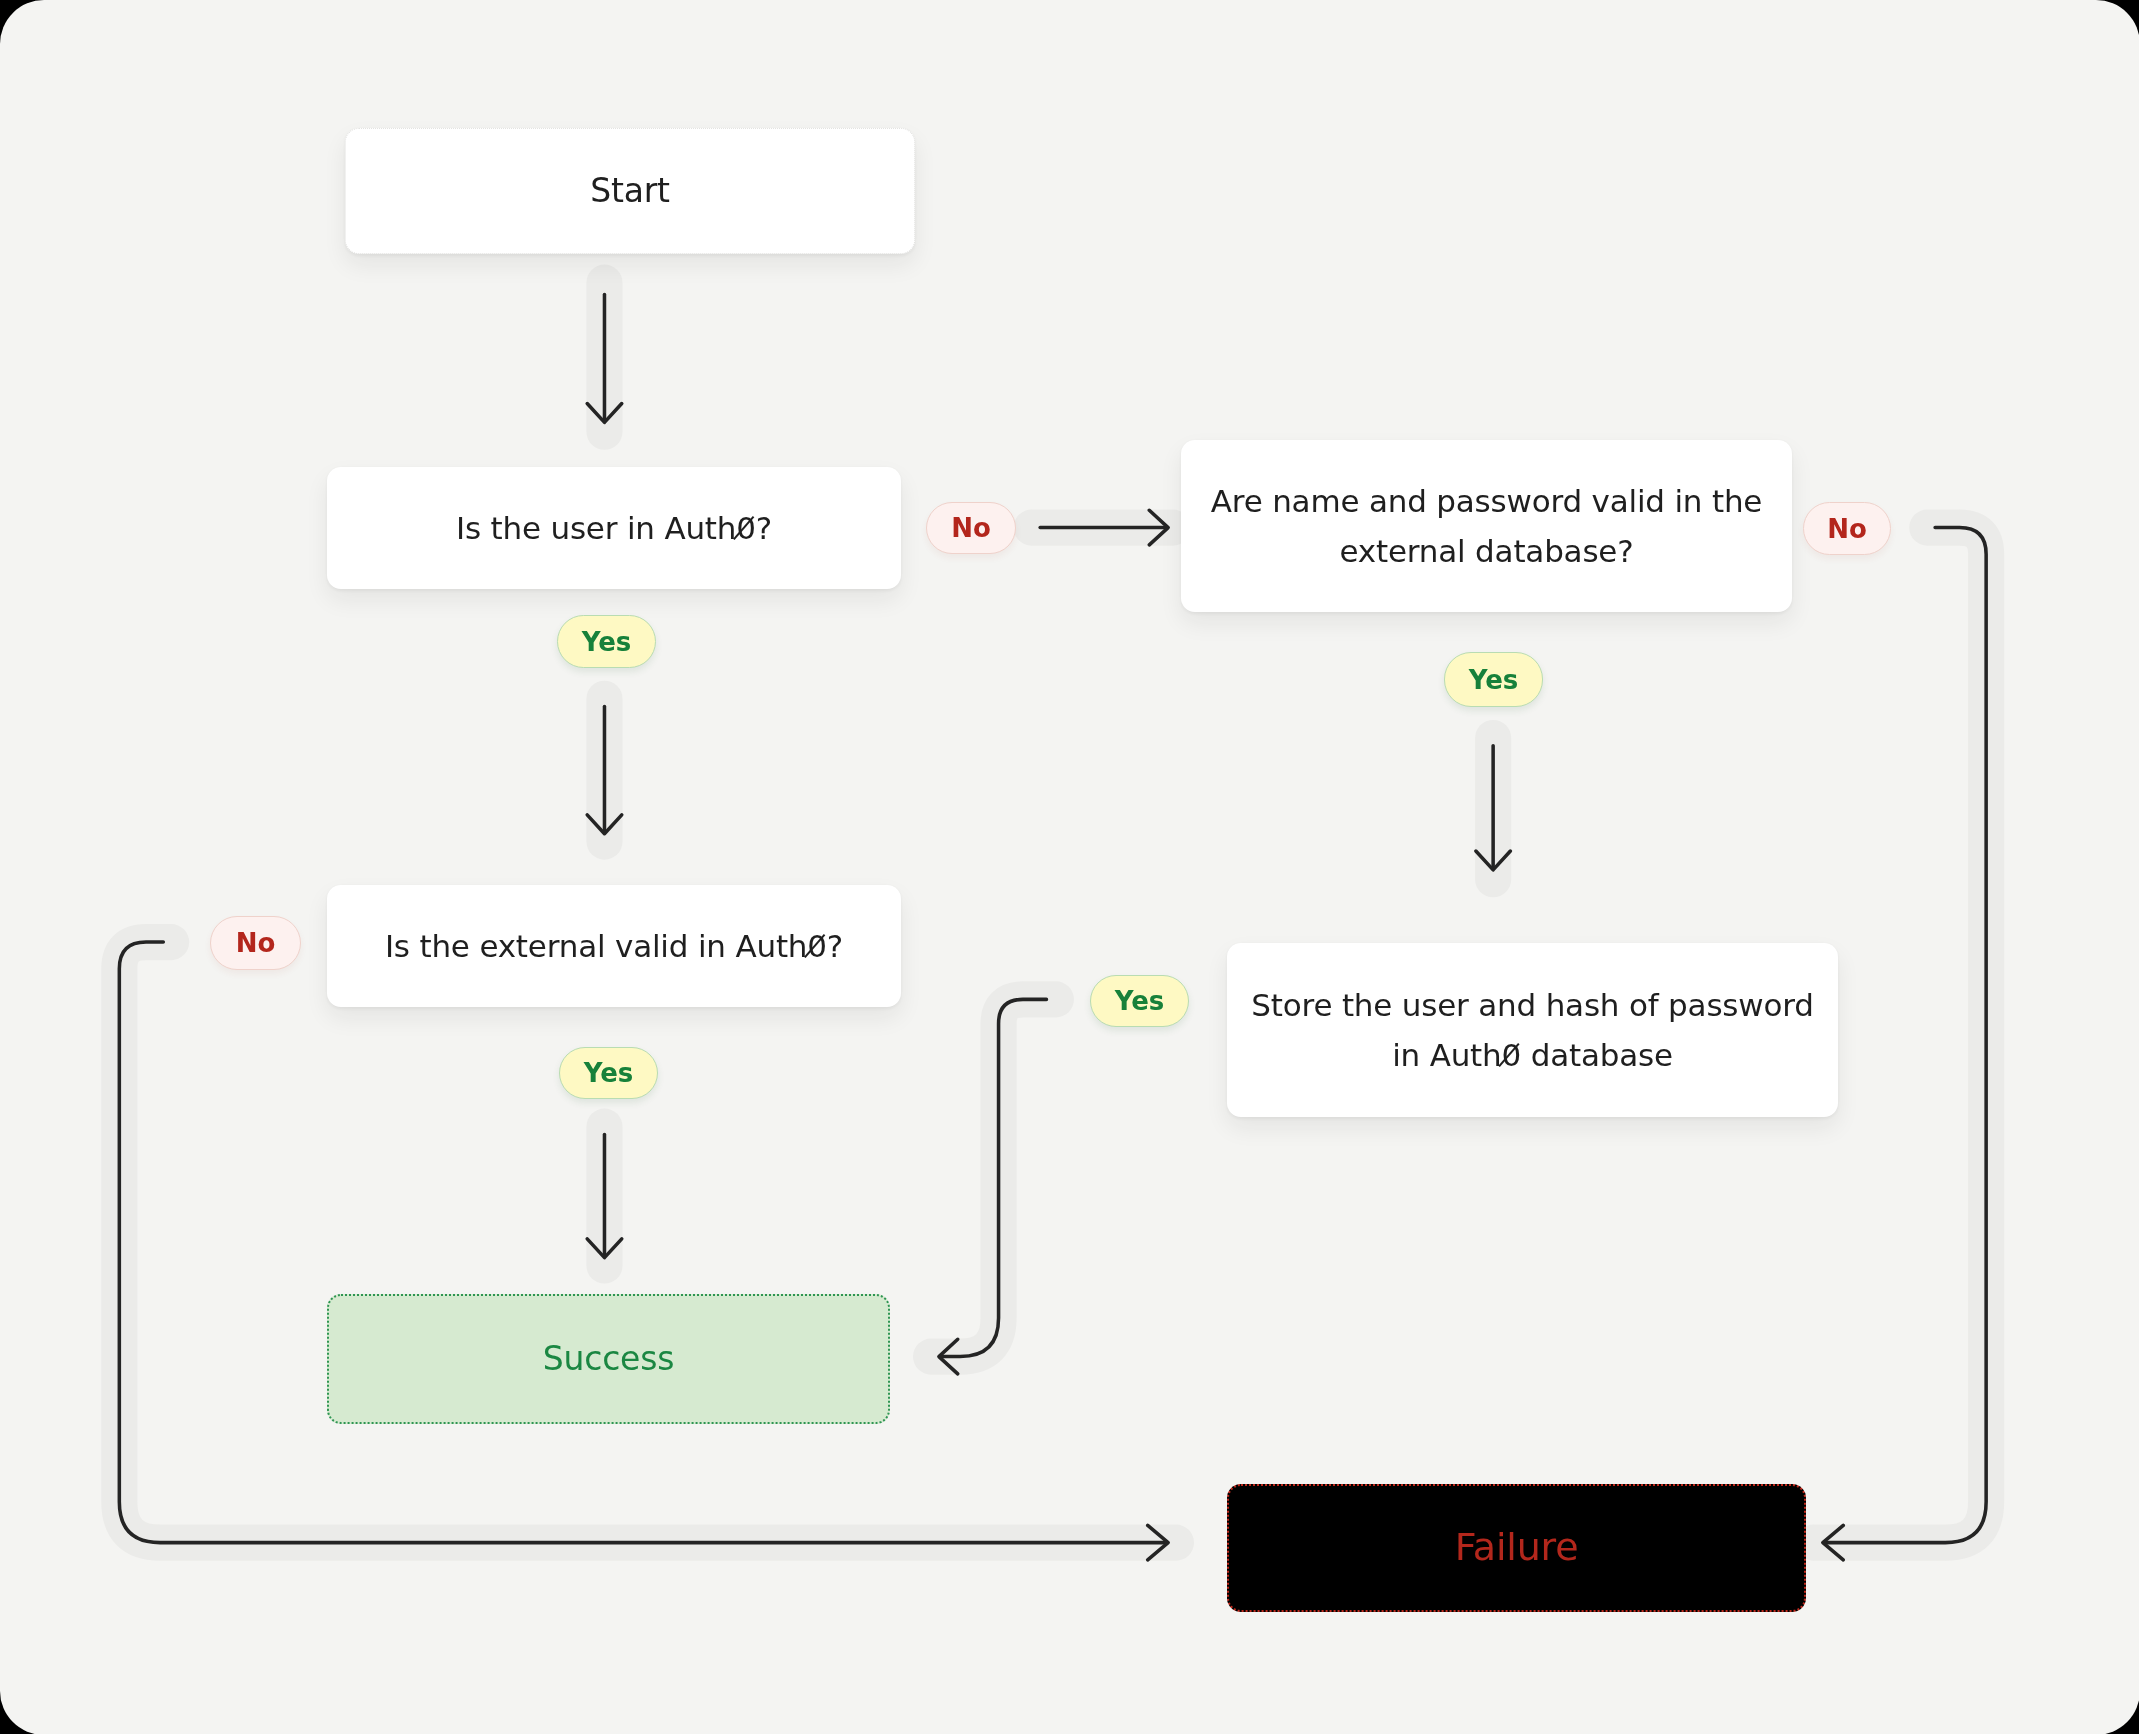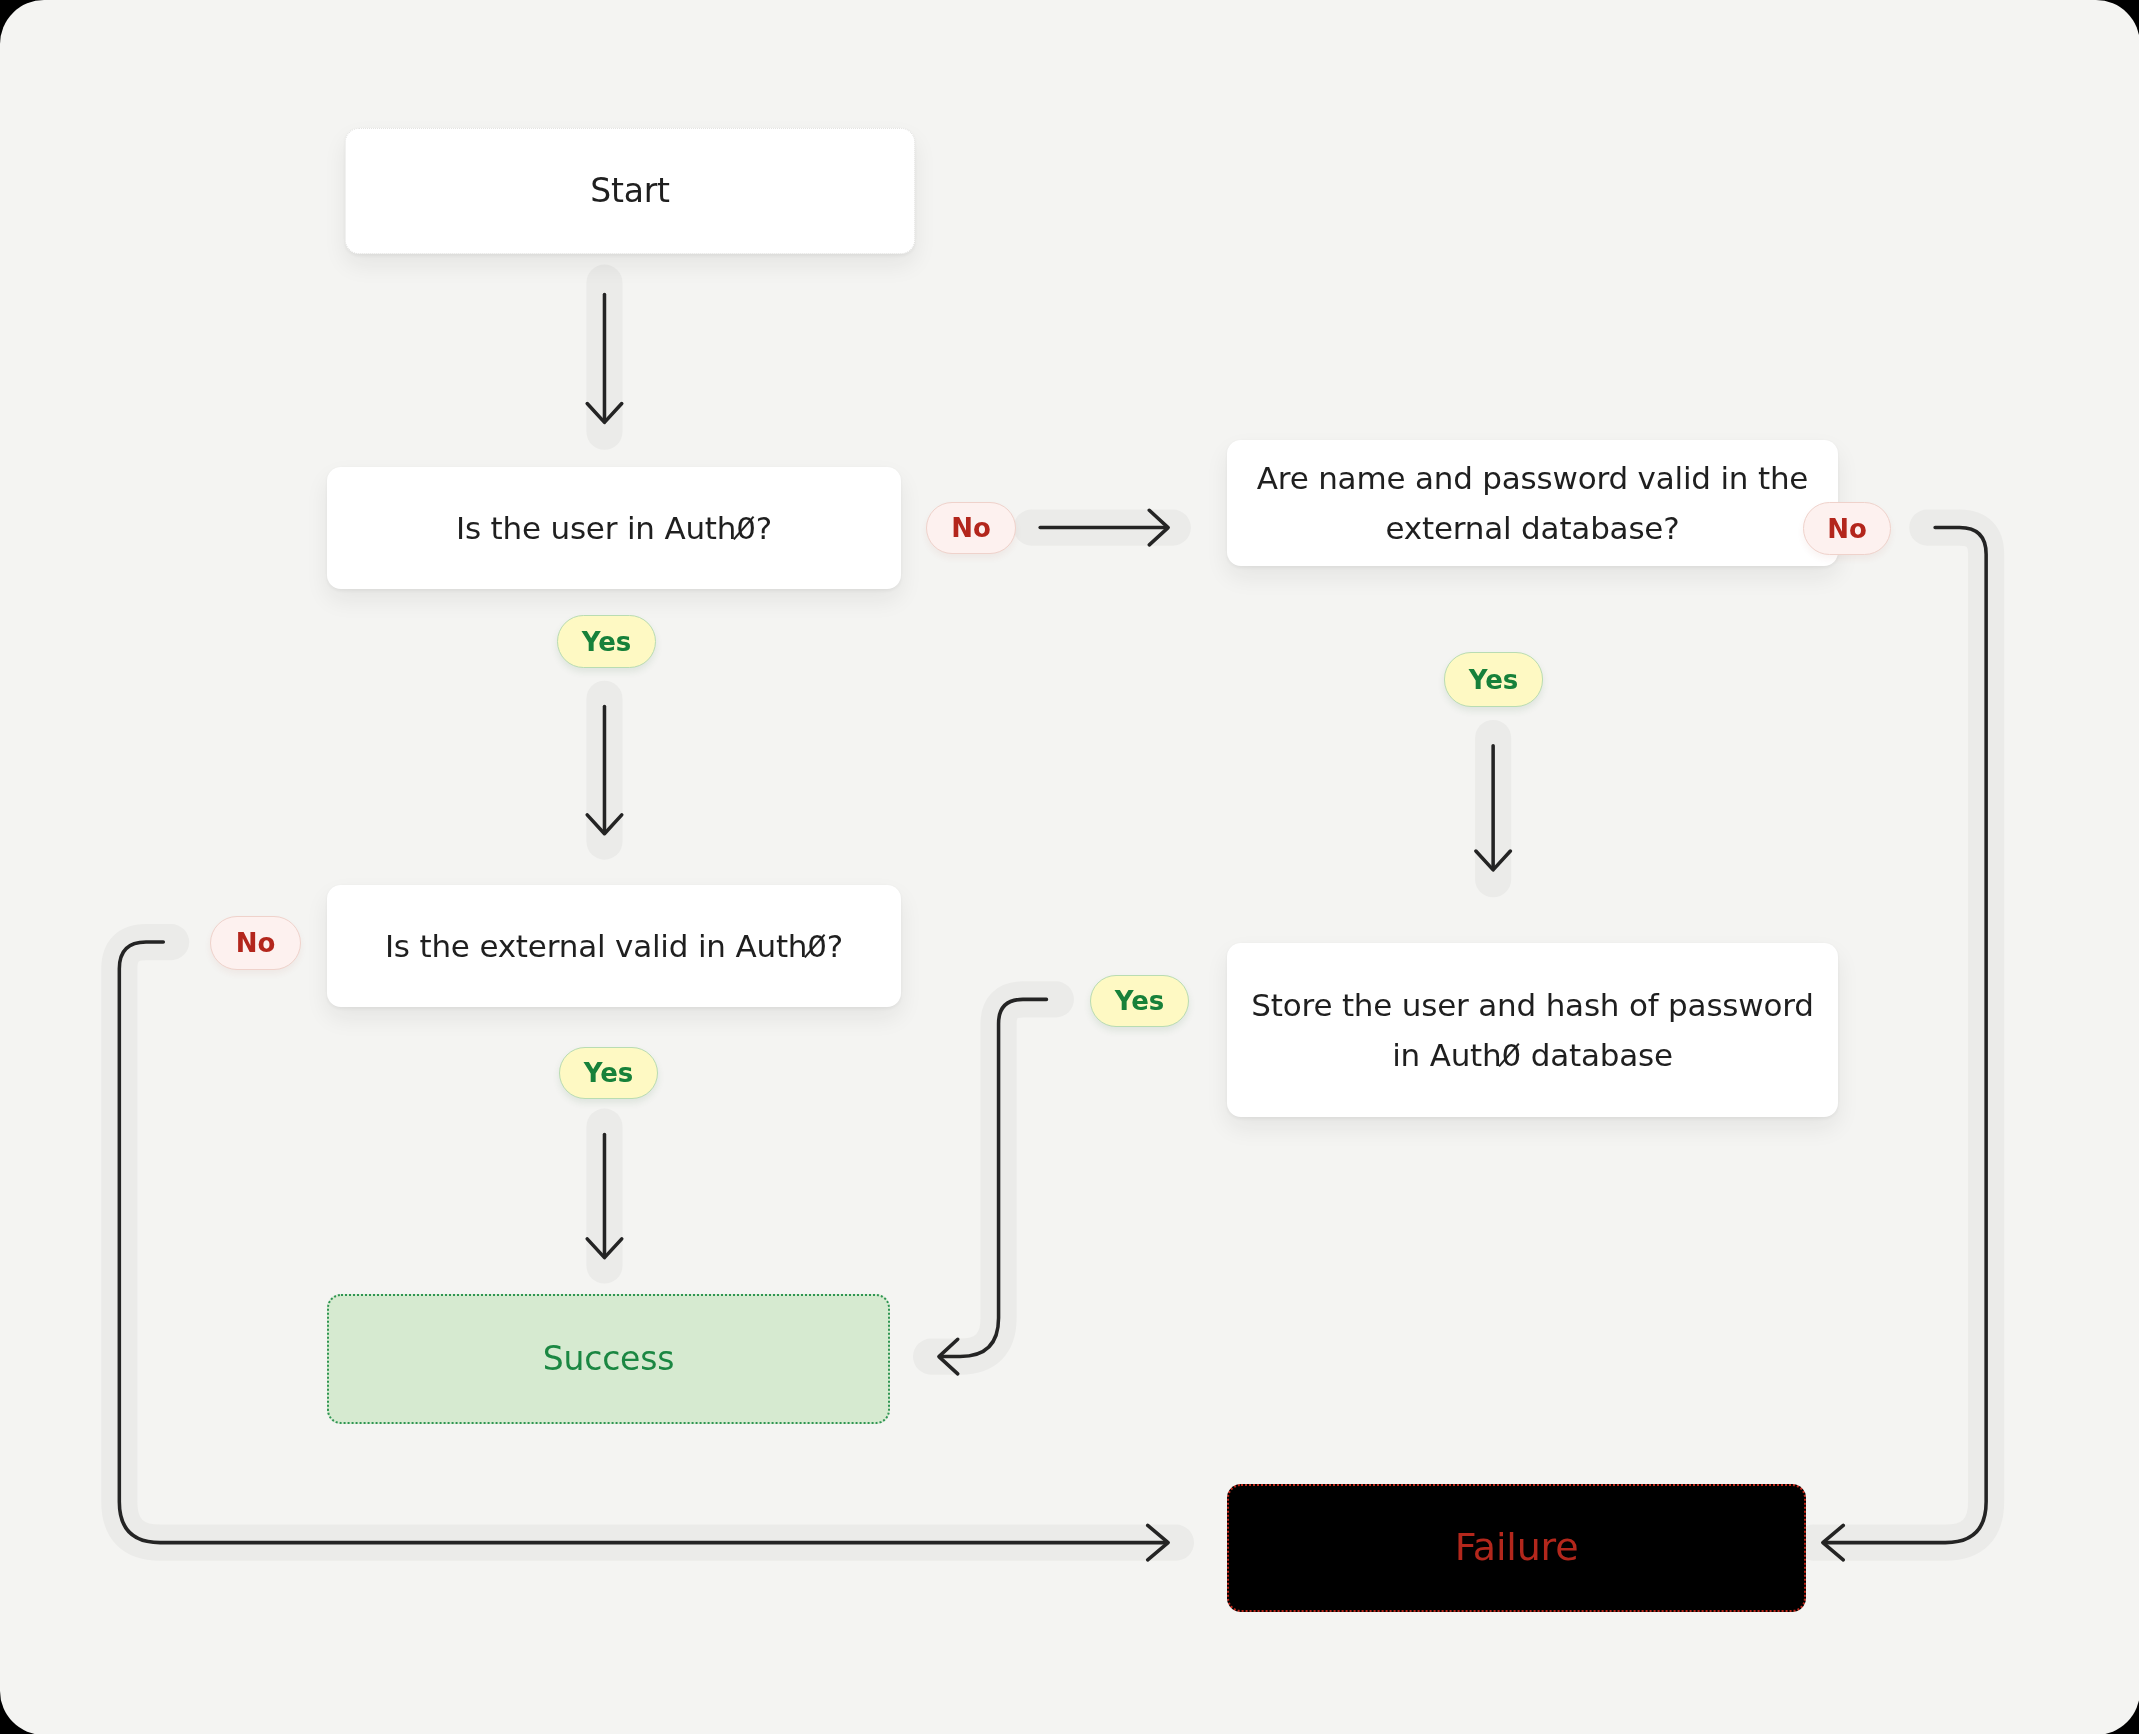--- a/index.html
+++ b/index.html
@@ -68,21 +68,21 @@
 
       <path class="wire" d="M2465 672 H2496 Q2530 672 2530 706 V1913 Q2530 1965 2478 1965 H2324"></path>
       <path class="wire" d="M2348 1943 L2322 1965 L2348 1987"></path>
     </g>
   </svg>
 
   <div class="node white start nowrap" style="left:345px;top:128px;width:568px;height:124px;">Start</div>
 
   <div class="node white nowrap" style="left:327px;top:467px;width:574px;height:122px;">Is the user in Auth0̸?</div>
 
-  <div class="node white multi" style="left:1227px;top:440px;width:573px;height:126px;">Are name and password valid in the external database?</div>
+  <div class="node white multi" style="left:1181px;top:440px;width:573px;height:172px;">Are name and password valid in the external database?</div>
 
   <div class="node white nowrap" style="left:327px;top:885px;width:574px;height:122px;">Is the external valid in Auth0̸?</div>
 
   <div class="node white multi" style="left:1227px;top:917px;width:573px;height:174px;margin-top:26px;">Store the user and hash of password in Auth0̸ database</div>
 
   <div class="node success nowrap" style="left:327px;top:1294px;width:559px;height:126px;">Success</div>
 
   <div class="node failure nowrap" style="left:1227px;top:1484px;width:575px;height:124px;">Failure</div>
 
   <div class="pill no" style="left:926px;top:502px;width:88px;height:50px;">No</div>

